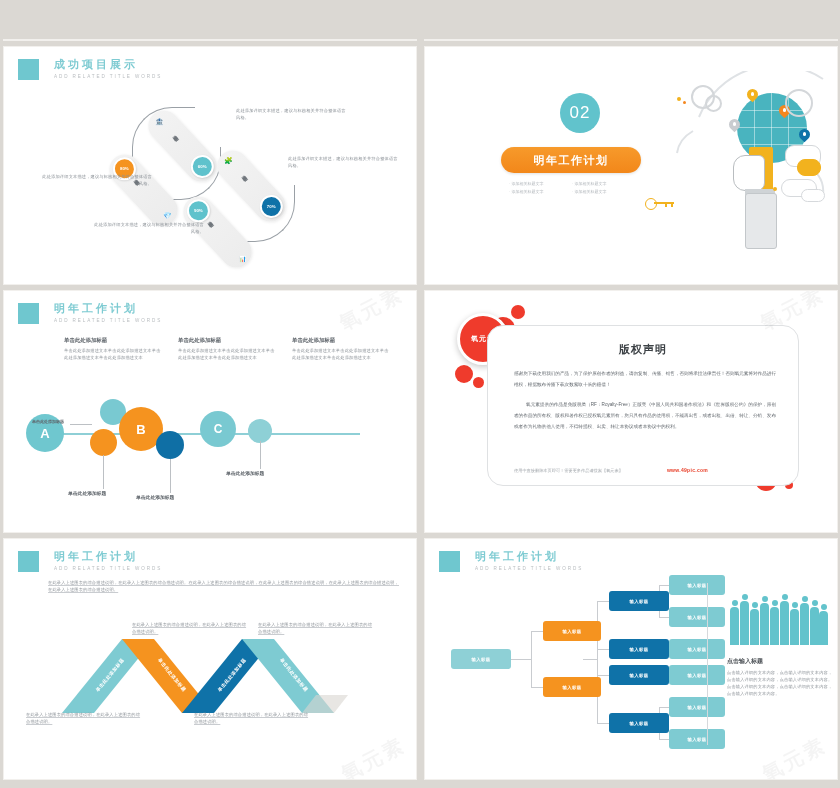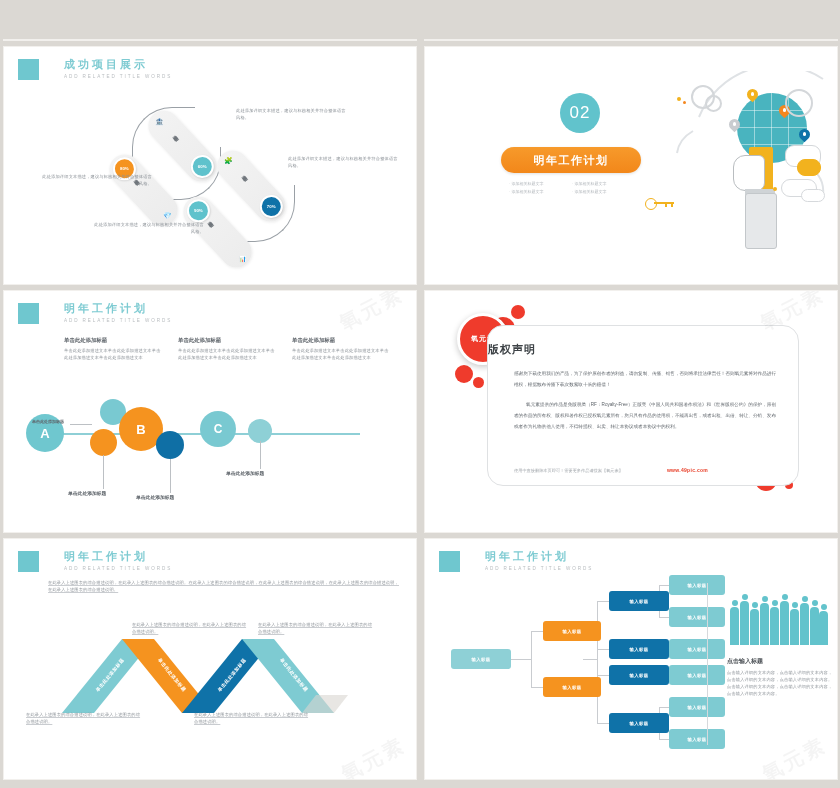--- a/index.html
+++ b/index.html
@@ -19,21 +19,21 @@
   }
   .slide{
     position:relative;background:#ffffff;overflow:hidden;
     box-shadow:0 0 0 1px #f2f0ed;
   }
   .slide.clip-bottom{align-self:end;}
 
   
   .hdr{position:absolute;left:14px;top:11px;display:flex;align-items:flex-start;}
   .hdr .sq{width:21px;height:21px;background:#6fc7cf;flex:none;margin-top:1px;}
-  .hdr .txt{margin-left:25px;}
+  .hdr .txt{margin-left:15px;}
   .hdr .t1{font-size:11px;letter-spacing:3px;color:#7ecbd2;font-weight:bold;line-height:13px;white-space:nowrap;}
   .hdr .t2{font-size:4.6px;letter-spacing:1.9px;color:#b9bdc0;margin-top:3px;white-space:nowrap;}
   .tiny2{font-size:4.2px;line-height:7px;color:#8b9197;letter-spacing:.2px;}
 
   
   .s1{position:absolute;inset:0;}
   .s1 .card{
     position:absolute;left:40px;top:-40px;width:330px;height:72px;
     border:1px solid #e8d9b8;background:#fff;box-sizing:border-box;display:flex;
   }
@@ -142,21 +142,21 @@
   }
   .s5 .lead{position:absolute;background:#bcc0c4;width:1px;}
   .s5 .lead.h{height:1px;width:auto;}
   .s5 .cap{position:absolute;font-size:4.8px;font-weight:bold;color:#5f656b;white-space:nowrap;}
 
   
   .s6 .box{
     position:absolute;left:62px;top:34px;right:38px;bottom:46px;
     border:1px solid #dfe1e3;border-radius:16px;background:#fff;
   }
-  .s6 .ct{position:absolute;left:0;right:0;top:16px;font-size:11px;font-weight:bold;color:#3d4246;letter-spacing:1px;}
+  .s6 .ct{position:absolute;left:0;right:0;top:16px;text-align:center;font-size:11px;font-weight:bold;color:#3d4246;letter-spacing:1px;}
   .s6 .cb{position:absolute;left:26px;right:22px;top:42px;font-size:4.6px;line-height:11px;color:#5f656b;text-align:justify;}
   .s6 .cb p{margin:0 0 9px;}
   .s6 .cb p.indent{text-indent:12px;}
   .s6 .foot{position:absolute;left:26px;right:22px;bottom:12px;display:flex;align-items:center;}
   .s6 .foot .l{font-size:4.2px;color:#a2a7ac;}
   .s6 .foot .u{margin-left:44px;font-size:5px;font-weight:bold;color:#e8402a;letter-spacing:.3px;}
   .s6 .logo{
     position:absolute;left:32px;top:22px;width:46px;height:46px;border-radius:50%;
     background:#ef3b2c;border:3px solid #fff;box-shadow:0 2px 6px rgba(0,0,0,.22);
     display:flex;align-items:center;justify-content:center;

